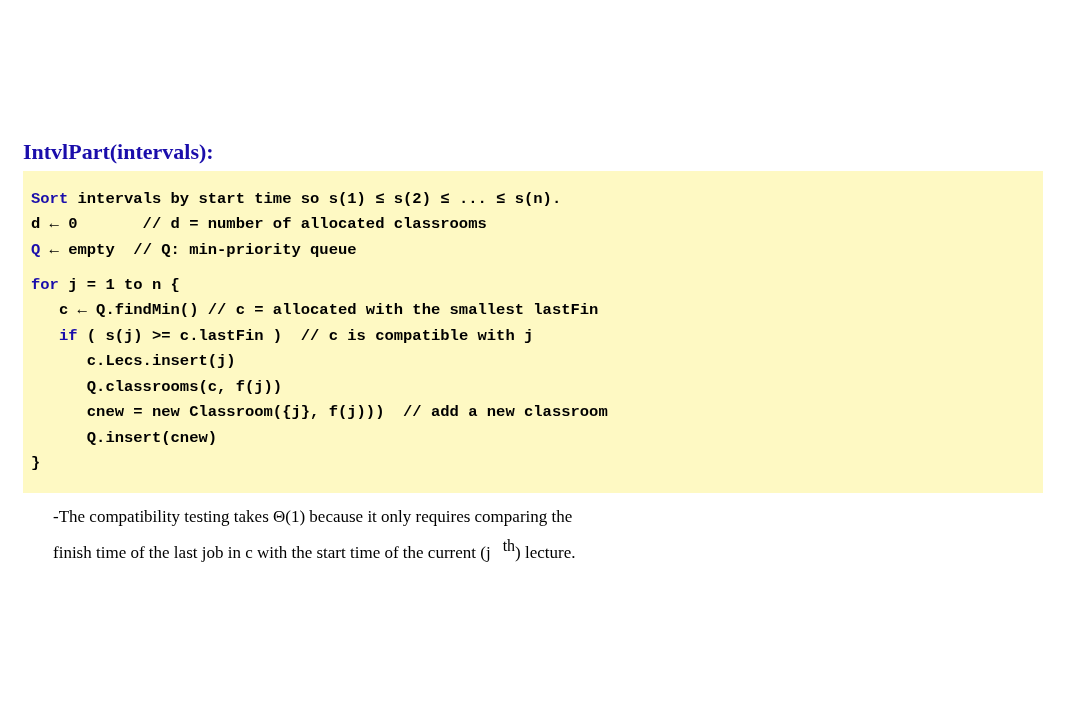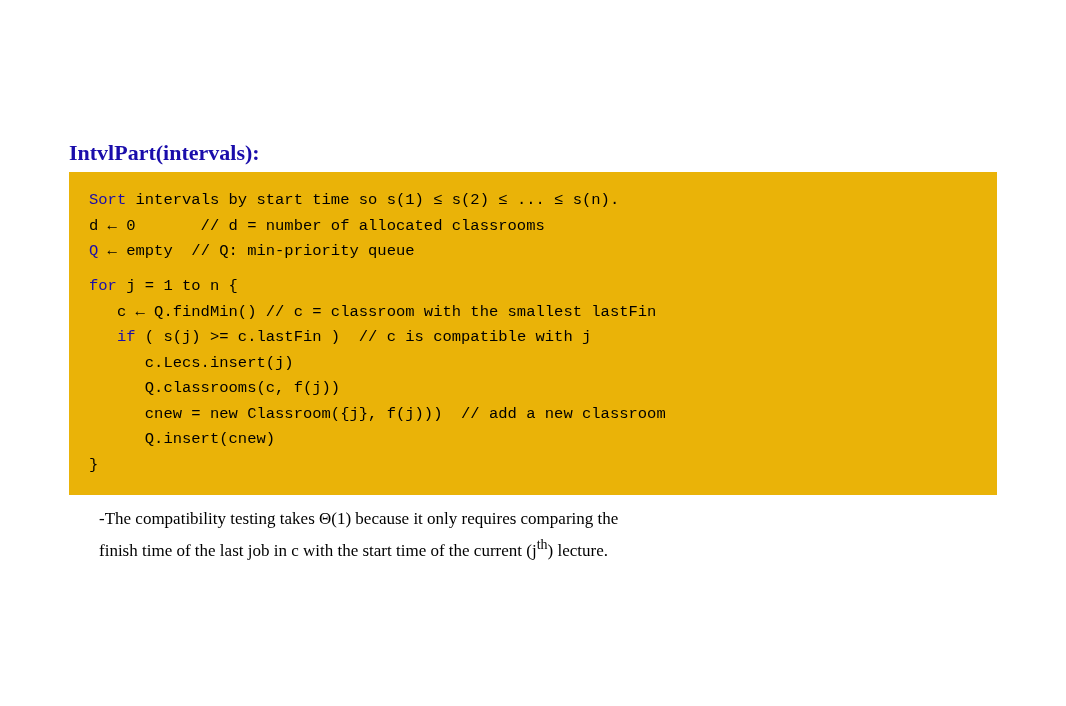--- a/index.html
+++ b/index.html
@@ -14,39 +14,39 @@
       background: #ffffff;
       font-family: 'Times New Roman', Times, serif;
       display: flex;
       flex-direction: column;
       align-items: center;
       justify-content: center;
       padding: 20px;
     }
 
     .container {
-      width: 928px;
+      width: 1020px;
     }
 
     .title-line {
       color: #1a0dab;
       font-size: 22px;
       font-weight: bold;
       font-family: 'Times New Roman', Times, serif;
       margin-bottom: 6px;
     }
 
     .code-block {
-      background: #eab308;
-      padding: 16px 20px 16px 20px;
+      background: #fef9c3;
+      padding: 16px 20px 16px 8px;
       font-family: 'Courier New', Courier, monospace;
       font-size: 15.5px;
       line-height: 1.65;
       color: #000000;
-      font-weight: normal;
+      font-weight: bold;
     }
 
     .code-line {
       display: block;
       white-space: pre;
     }
 
     .blue {
       color: #1a0dab;
     }
@@ -79,21 +79,22 @@
 
     .rt-text {
       font-size: 17px;
     }
 
     .indent-para {
       padding-left: 20px;
     }
 
     sup {
-      font-size: 14px;
+      font-size: 16px;
+      margin-left: 12px;
     }
 
     .empty-line {
       display: block;
       height: 0.6em;
     }
   </style>
 </head>
 <body>
 
@@ -109,21 +110,21 @@
 
     <span class="code-line">d ← 0       // d = number of allocated classrooms</span>
 
     <span class="code-line"><span class="blue">Q</span><span class="black"> ← empty  // Q: min-priority queue</span></span>
 
 
     <span class="empty-line"></span>
 
     <span class="code-line"><span class="blue">for</span><span class="black"> j = 1 to n {</span></span>
 
-    <span class="code-line">   c ← Q.findMin() // c = classroom with the smallest lastFin</span>
+    <span class="code-line">   c ← Q.findMin() // c = allocated with the smallest lastFin</span>
 
     <span class="code-line"><span class="blue">   if</span><span class="black"> ( s(j) &gt;= c.lastFin )  // c is compatible with j</span></span>
 
     <span class="code-line">      c.Lecs.insert(j)</span>
 
     <span class="code-line">      Q.classrooms(c, f(j))</span>
 
 
     <span class="code-line">      cnew = new Classroom({j}, f(j)))  // add a new classroom</span>
 

